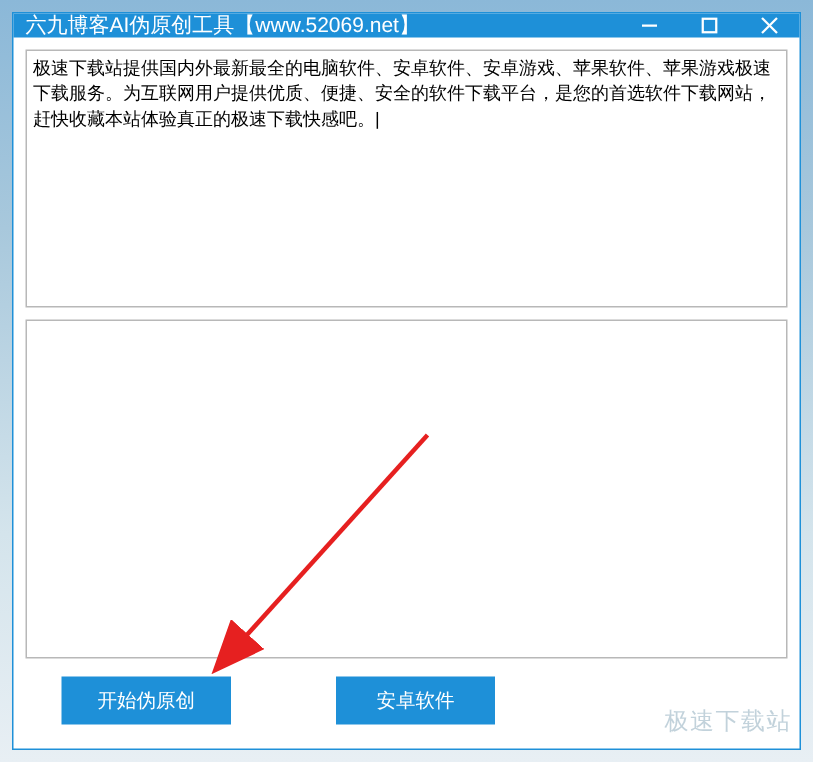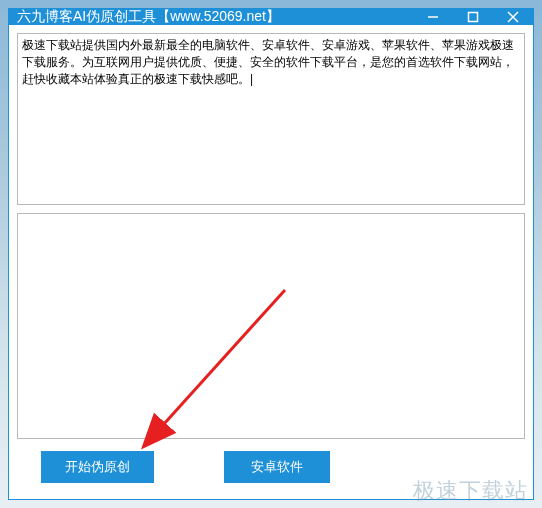--- a/index.html
+++ b/index.html
@@ -96,22 +96,22 @@
       top: 280px;
       left: 120px;
       width: 180px;
       height: 180px;
       pointer-events: none;
       z-index: 100;
     }
     .watermark {
       position: absolute;
       right: 14px;
-      bottom: 2px;
-      font-size: 22px;
+      bottom: 16px;
+      font-size: 16px;
       color: rgba(120, 155, 175, 0.45);
       font-family: Liberation Sans, sans-serif;
       pointer-events: none;
       z-index: 50;
       letter-spacing: 1px;
     }
   </style>
 </head>
 <body>
 

